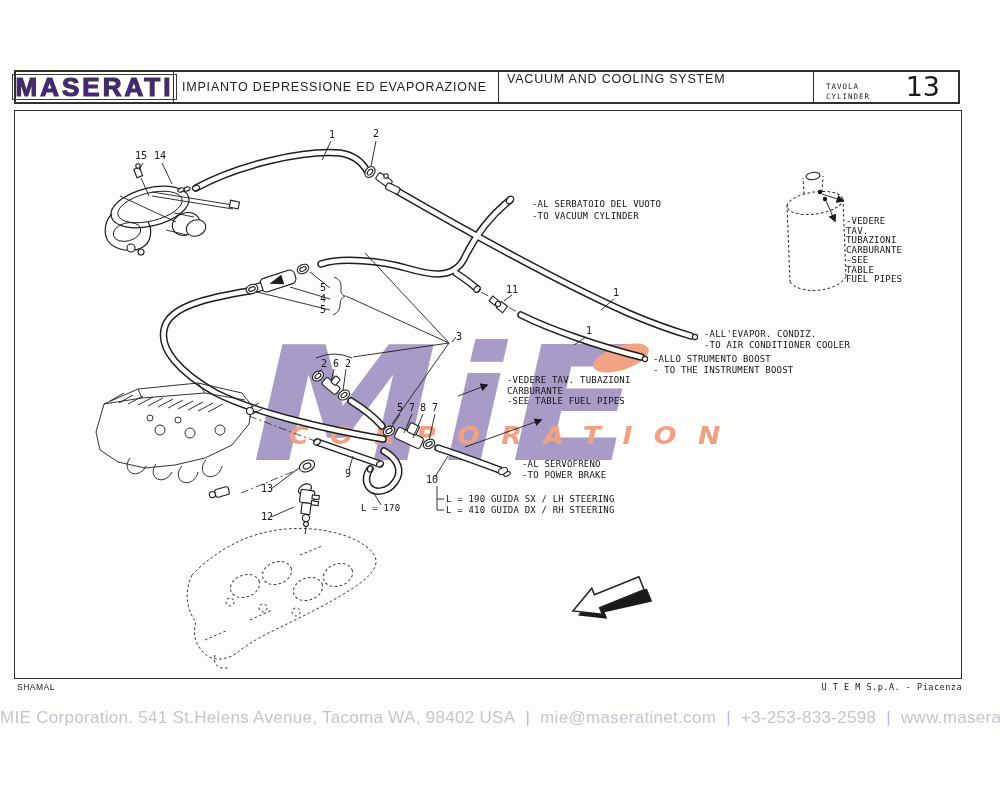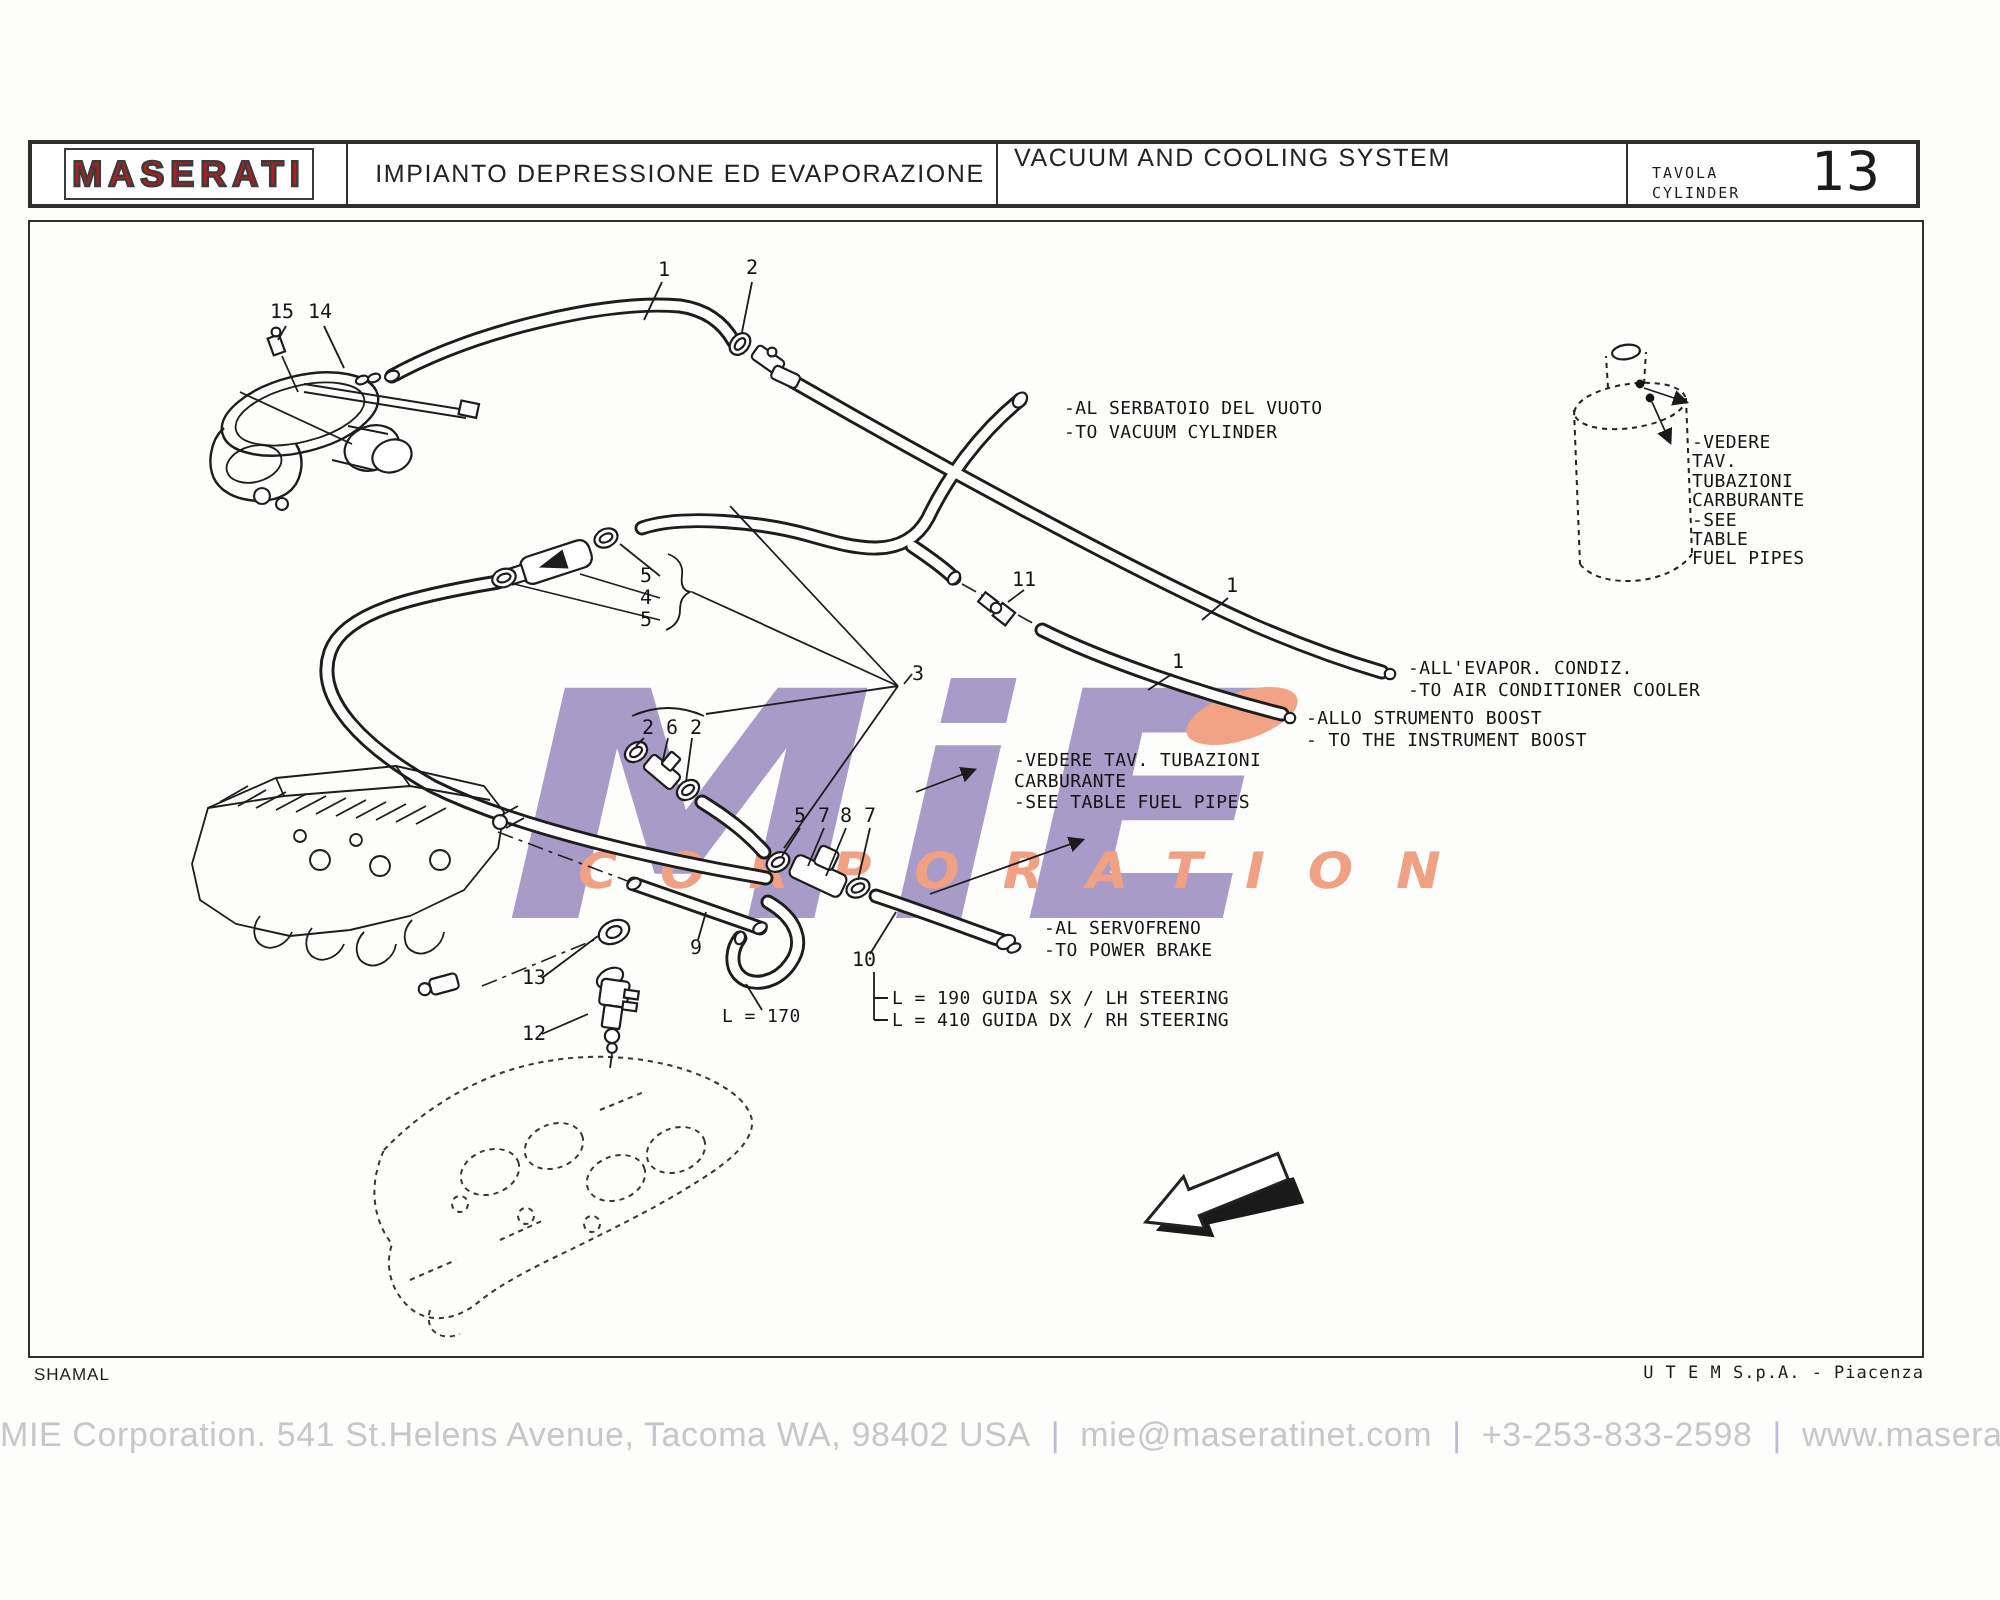--- a/index.html
+++ b/index.html
@@ -6,23 +6,23 @@
   #page{position:relative;width:1000px;height:800px;background:#fdfdfc;overflow:hidden;
         font-family:"Liberation Sans",sans-serif;}
 
   
   #header-box{position:absolute;left:14px;top:70px;width:946px;height:34px;
 atic    border:2px solid #2f2f2f;box-sizing:border-box;background:#fff;display:flex;}
   #header-box{border:2px solid #2f2f2f;}
   .hcell{position:relative;height:100%;box-sizing:border-box;}
   #logo-cell{width:158px;border-right:1.5px solid #2f2f2f;display:flex;align-items:center;justify-content:center;}
   #logo-inner{border:1.5px solid #3a3a3a;margin:2px;padding:0 3px;height:24px;display:flex;align-items:center;}
-  #logo-text{font-size:18px;font-weight:700;letter-spacing:3px;color:#b91c1c;
+  #logo-text{font-size:26px;font-weight:700;letter-spacing:3px;color:#4c1d95;
              -webkit-text-stroke:1.2px #3c3c3c;text-shadow:0 0 0.5px #555;}
-  #title-it-cell{width:325px;border-right:1.5px solid #2f2f2f;display:flex;align-items:center;padding-left:8px;justify-content:center;}
+  #title-it-cell{width:325px;border-right:1.5px solid #2f2f2f;display:flex;align-items:center;padding-left:8px;}
   #title-en-cell{width:315px;border-right:1.5px solid #2f2f2f;display:flex;align-items:flex-start;padding-left:8px;}
   .htitle{font-size:12.5px;letter-spacing:0.8px;color:#222;white-space:nowrap;}
   #tavola-cell{flex:1;display:flex;align-items:flex-end;}
   #tavola-labels{font-family:"DejaVu Sans Mono",monospace;font-size:7.5px;line-height:10px;
                  color:#1c1c1c;letter-spacing:1px;padding-left:12px;}
   #plate-number{font-size:27px;color:#1b1b1b;font-weight:500;margin-left:auto;padding-right:18px;
                 font-family:"DejaVu Sans",sans-serif;}
 
   
   #frame{position:absolute;left:14px;top:110px;width:948px;height:569px;

